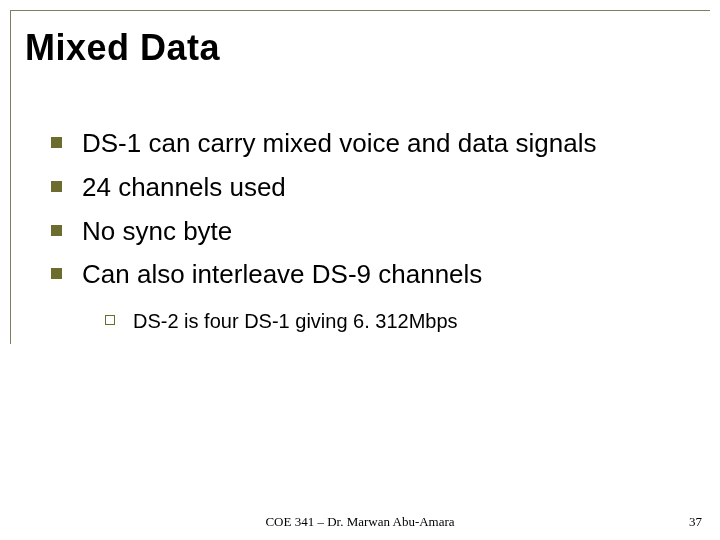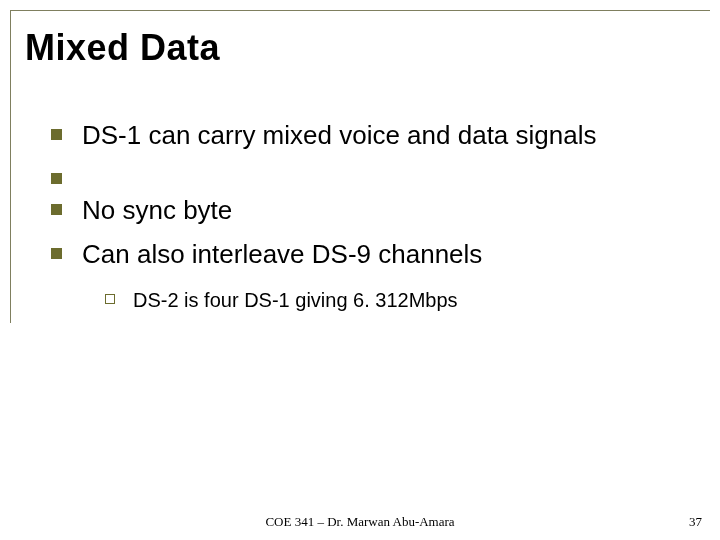--- a/index.html
+++ b/index.html
@@ -26,20 +26,21 @@
     color: #000;
     letter-spacing: 0.5px;
   }
   .content {
     padding: 30px 30px 0 40px;
   }
   .b1 {
     display: flex;
     align-items: flex-start;
     margin-bottom: 10px;
+    margin-top: 8px;
   }
   .b1 .bullet {
     width: 11px;
     height: 11px;
     background: #6c6c2e;
     margin-top: 10px;
     margin-right: 20px;
     flex: 0 0 auto;
   }
   .b1 .txt {
@@ -92,20 +93,21 @@
 <div class="frame">
   <div class="title">Mixed Data</div>
   <div class="content">
 
     <div class="b1">
       <div class="bullet"></div>
       <div class="txt">DS-1 can carry mixed voice and data signals</div>
     </div>
     <div class="b1">
       <div class="bullet"></div>
+      <div class="txt">24 channels used</div>
     </div>
     <div class="b1">
       <div class="bullet"></div>
       <div class="txt">No sync byte</div>
     </div>
     <div class="b1">
       <div class="bullet"></div>
       <div class="txt">Can also interleave DS-9 channels</div>
     </div>
 

